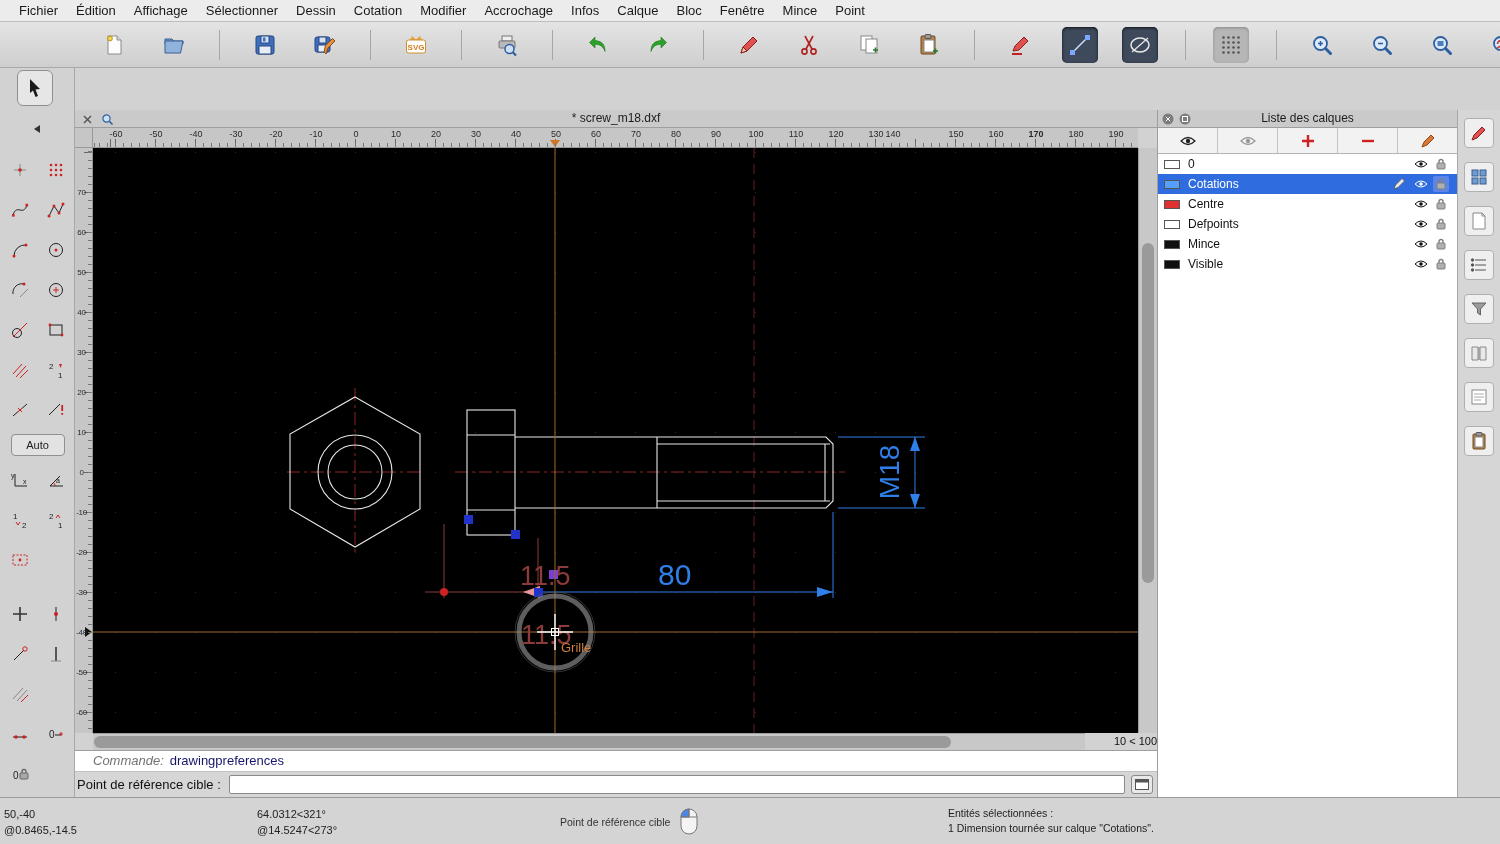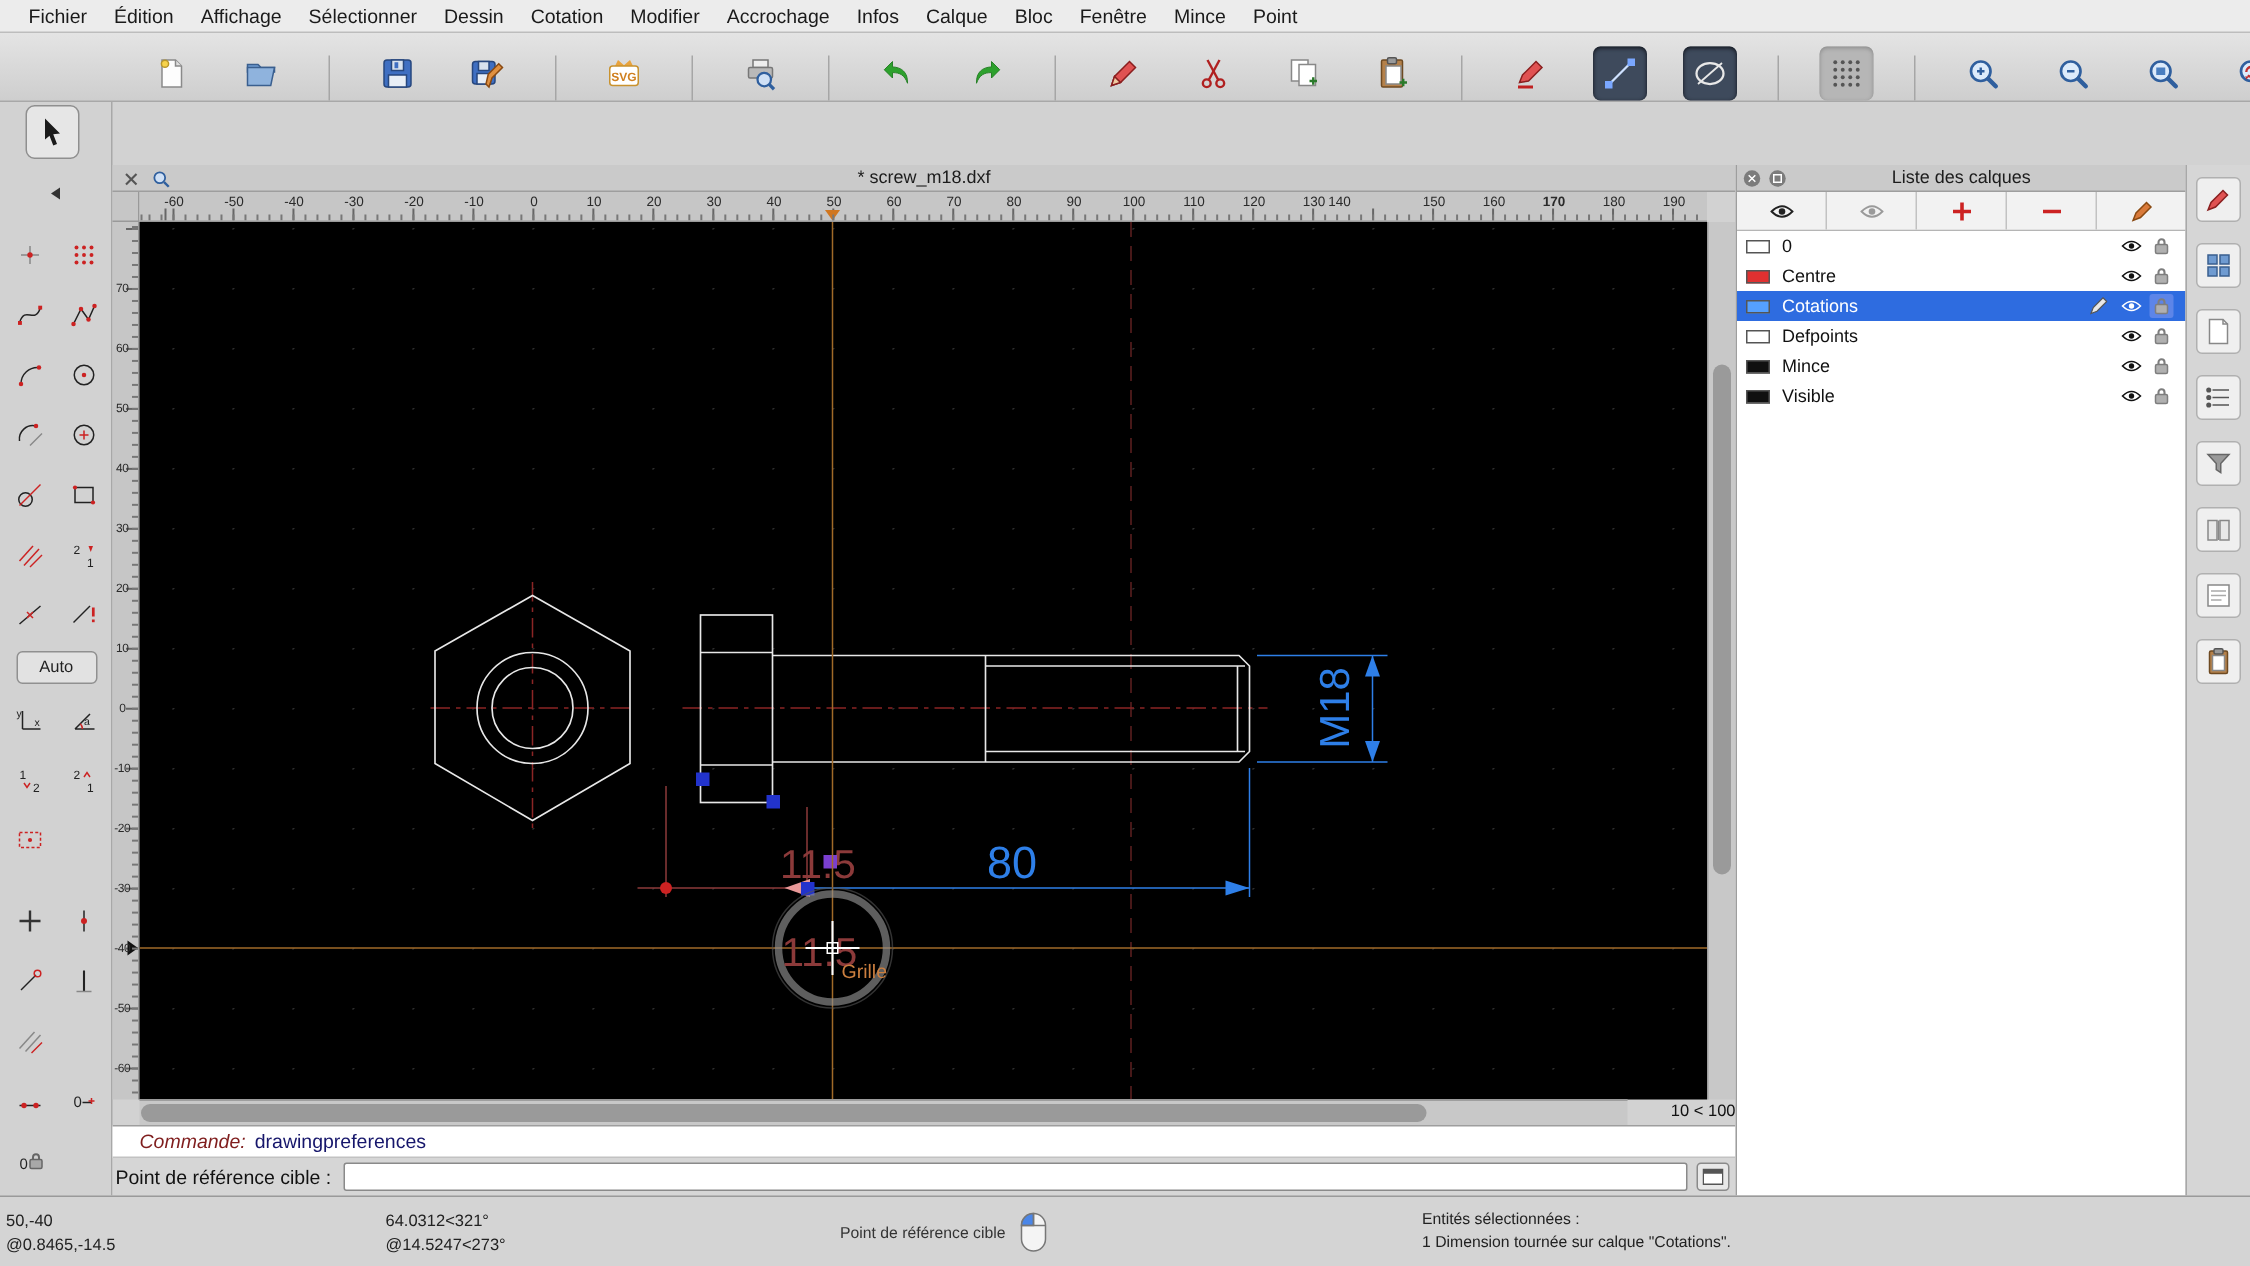--- a/index.html
+++ b/index.html
@@ -10,21 +10,21 @@
 
   
   .menubar { position:absolute; left:0; top:0; width:100%; height:22px; background:#ececec;
     border-bottom:1px solid #bdbdbd; display:flex; align-items:center; padding-left:10px;
     font-size:13px; color:#1a1a1a; }
   .menu-item { padding:0 9px; white-space:nowrap; }
 
   
   .toolbar { position:absolute; left:0; top:22px; width:100%; height:46px;
     background:linear-gradient(#e4e4e4,#cecece); border-bottom:1px solid #a8a8a8;
-    display:flex; align-items:flex-end; padding-left:96px; gap:24px; }
+    display:flex; align-items:center; padding-left:96px; gap:24px; }
   .tbtn { width:36px; height:36px; border-radius:5px; display:flex; align-items:center; justify-content:center; flex:0 0 auto; }
   .tbtn.pressed-dark { background:#3e4a5c; box-shadow:inset 0 1px 3px #10131a; }
   .tbtn.pressed { background:#b6b6b6; box-shadow:inset 0 1px 3px #8a8a8a; }
   .tsep { width:1px; height:30px; background:#a6a6a6; margin:0 3px; flex:0 0 auto; }
 
   
   .left-palette { position:absolute; left:0; top:68px; width:75px; height:729px; background:#d2d2d2;
     border-right:1px solid #a8a8a8; }
   .sel-arrow-btn { position:absolute; left:17px; top:2px; width:36px; height:36px; background:#e6e6e6;
     border:1px solid #8f8f8f; border-radius:6px; display:flex; align-items:center; justify-content:center; }
@@ -84,21 +84,21 @@
   .vscroll .thumb { position:absolute; left:3px; top:95px; width:12px; height:340px; background:#9a9a9a; border-radius:6px; }
   .hscroll { position:absolute; left:93px; top:733px; width:992px; height:17px; background:#c8c8c8;
     border-top:1px solid #9e9e9e; }
   .hscroll .thumb { position:absolute; left:1px; top:2px; width:857px; height:12px; background:#9a9a9a; border-radius:6px; }
   .zoom-ind { position:absolute; left:1085px; top:733px; width:72px; height:17px; font-size:11px;
     line-height:16px; text-align:right; padding-right:0; color:#111; }
 
   
   .cmd-history { position:absolute; left:75px; top:750px; width:1082px; height:22px; background:#fff;
     border-top:1px solid #9e9e9e; border-bottom:1px solid #c2c2c2; font-size:13px; line-height:20px; padding-left:18px; }
-  .cmd-prompt { color:#7f1d1d; font-style:italic; }
+  .cmd-prompt { color:#737373; font-style:italic; }
   .cmd-text { color:#16166b; margin-left:6px; }
   .cmd-row { position:absolute; left:75px; top:772px; width:1082px; height:25px; background:#d6d6d6;
     display:flex; align-items:center; padding:0 4px 0 2px; }
   .cmd-label { font-size:13px; color:#111; white-space:nowrap; padding-right:8px; }
   .cmd-input { flex:1; height:19px; background:#fff; border:1px solid #8a8a8a; border-radius:2px;
     font-size:12px; padding:0 4px; font-family:inherit; }
   .kbd-btn { width:22px; height:19px; margin-left:6px; background:#e8e8e8; border:1px solid #8a8a8a;
     border-radius:3px; display:flex; align-items:center; justify-content:center; }
 
   
@@ -770,44 +770,44 @@
               <circle cx="7" cy="5" r="1.8" fill="currentColor"></circle>
             </svg>
           </span>
           <span class="row-ico row-lock">
             <svg width="10" height="12" viewBox="0 0 10 12">
               <rect x="1" y="5" width="8" height="6" rx="1" fill="#b0b0b0" stroke="#7e7e7e"></rect>
               <path d="M3 5V3.5a2 2 0 0 1 4 0V5" fill="none" stroke="#7e7e7e" stroke-width="1.4"></path>
             </svg>
           </span>
         </div>
-        <div class="layer-row">
-          <span class="swatch" style="background: rgb(224, 48, 48);"></span>
-          <span class="layer-name">Centre</span>
-          <span class="row-ico row-eye">
-            <svg width="14" height="10" viewBox="0 0 14 10">
-              <path d="M1 5Q7 -1 13 5Q7 11 1 5Z" fill="none" stroke="currentColor"></path>
-              <circle cx="7" cy="5" r="1.8" fill="currentColor"></circle>
-            </svg>
-          </span>
-          <span class="row-ico row-lock">
-            <svg width="10" height="12" viewBox="0 0 10 12">
-              <rect x="1" y="5" width="8" height="6" rx="1" fill="#b0b0b0" stroke="#7e7e7e"></rect>
-              <path d="M3 5V3.5a2 2 0 0 1 4 0V5" fill="none" stroke="#7e7e7e" stroke-width="1.4"></path>
-            </svg>
-          </span>
-        </div>
         <div class="layer-row selected">
           <span class="swatch" style="background: rgb(85, 160, 255);"></span>
           <span class="layer-name">Cotations</span>
           <span class="row-ico row-pencil">
             <svg width="12" height="12" viewBox="0 0 12 12">
               <path d="M1 11l1.5-4L9 .5 11.5 3 5 9.5z" fill="#e8e8e8" stroke="#555" stroke-width="0.8"></path>
             </svg>
           </span>
+          <span class="row-ico row-eye">
+            <svg width="14" height="10" viewBox="0 0 14 10">
+              <path d="M1 5Q7 -1 13 5Q7 11 1 5Z" fill="none" stroke="currentColor"></path>
+              <circle cx="7" cy="5" r="1.8" fill="currentColor"></circle>
+            </svg>
+          </span>
+          <span class="row-ico row-lock">
+            <svg width="10" height="12" viewBox="0 0 10 12">
+              <rect x="1" y="5" width="8" height="6" rx="1" fill="#b0b0b0" stroke="#7e7e7e"></rect>
+              <path d="M3 5V3.5a2 2 0 0 1 4 0V5" fill="none" stroke="#7e7e7e" stroke-width="1.4"></path>
+            </svg>
+          </span>
+        </div>
+        <div class="layer-row">
+          <span class="swatch" style="background: rgb(224, 48, 48);"></span>
+          <span class="layer-name">Centre</span>
           <span class="row-ico row-eye">
             <svg width="14" height="10" viewBox="0 0 14 10">
               <path d="M1 5Q7 -1 13 5Q7 11 1 5Z" fill="none" stroke="currentColor"></path>
               <circle cx="7" cy="5" r="1.8" fill="currentColor"></circle>
             </svg>
           </span>
           <span class="row-ico row-lock">
             <svg width="10" height="12" viewBox="0 0 10 12">
               <rect x="1" y="5" width="8" height="6" rx="1" fill="#b0b0b0" stroke="#7e7e7e"></rect>
               <path d="M3 5V3.5a2 2 0 0 1 4 0V5" fill="none" stroke="#7e7e7e" stroke-width="1.4"></path>

